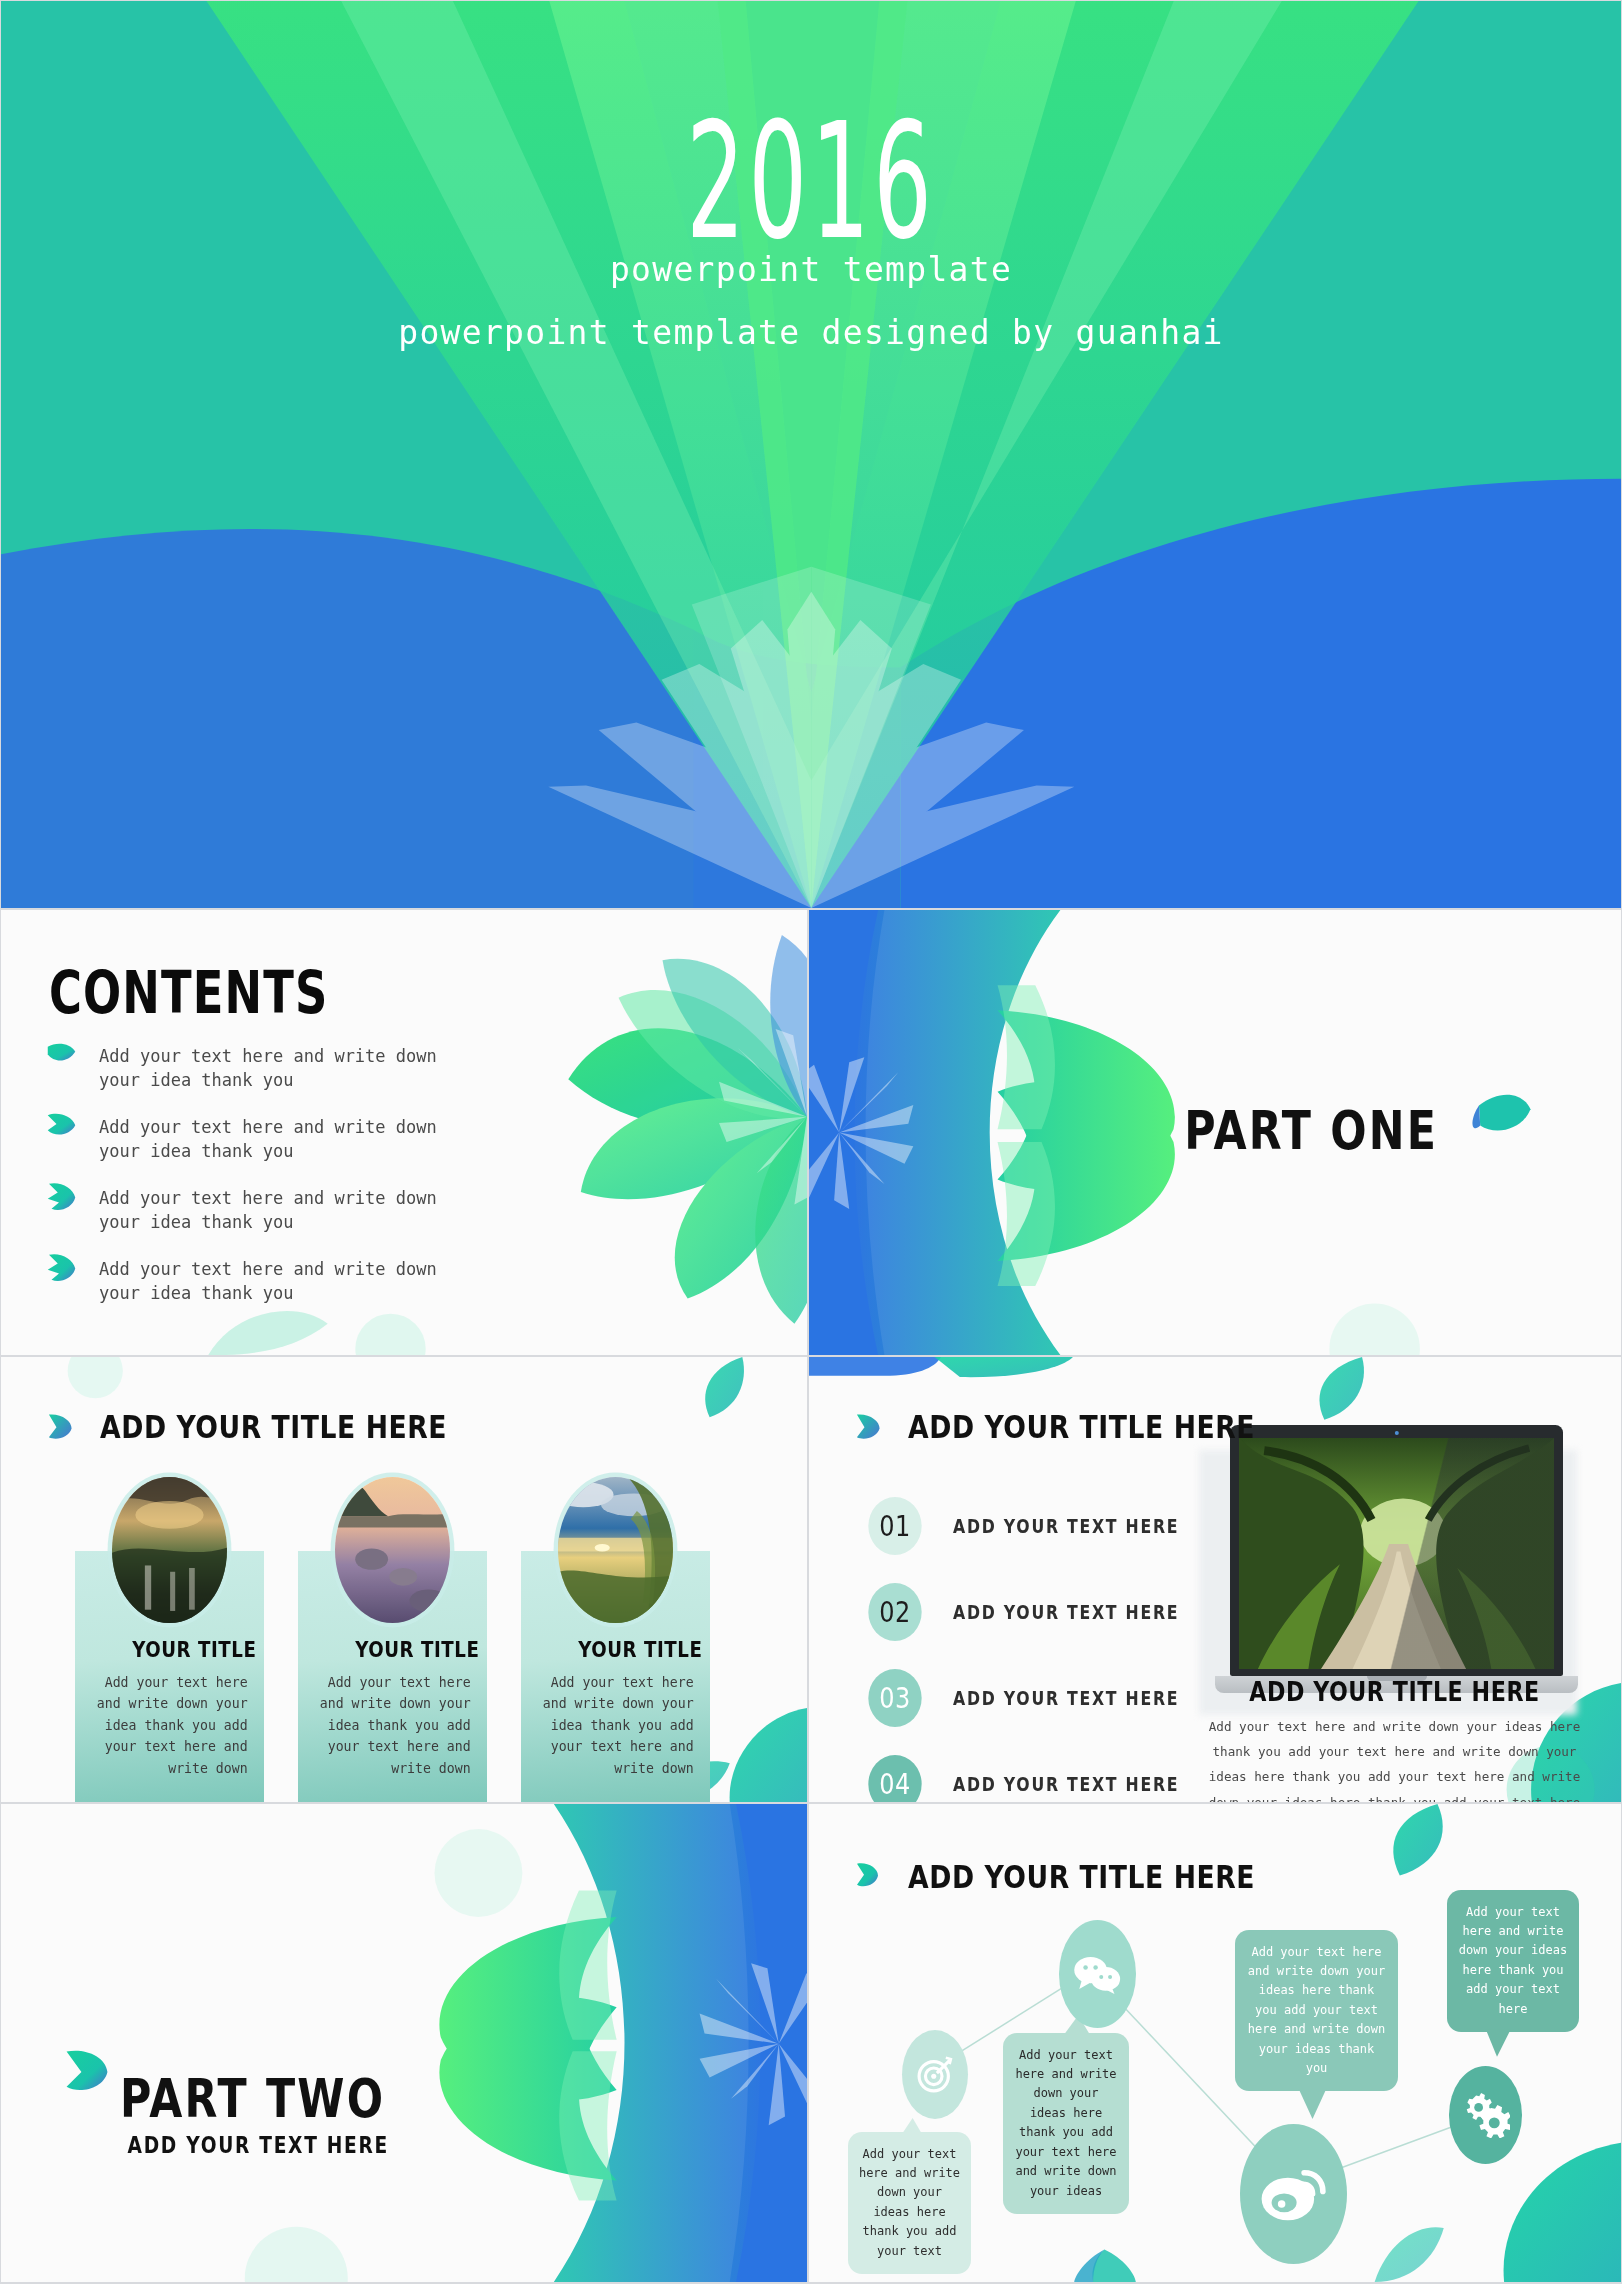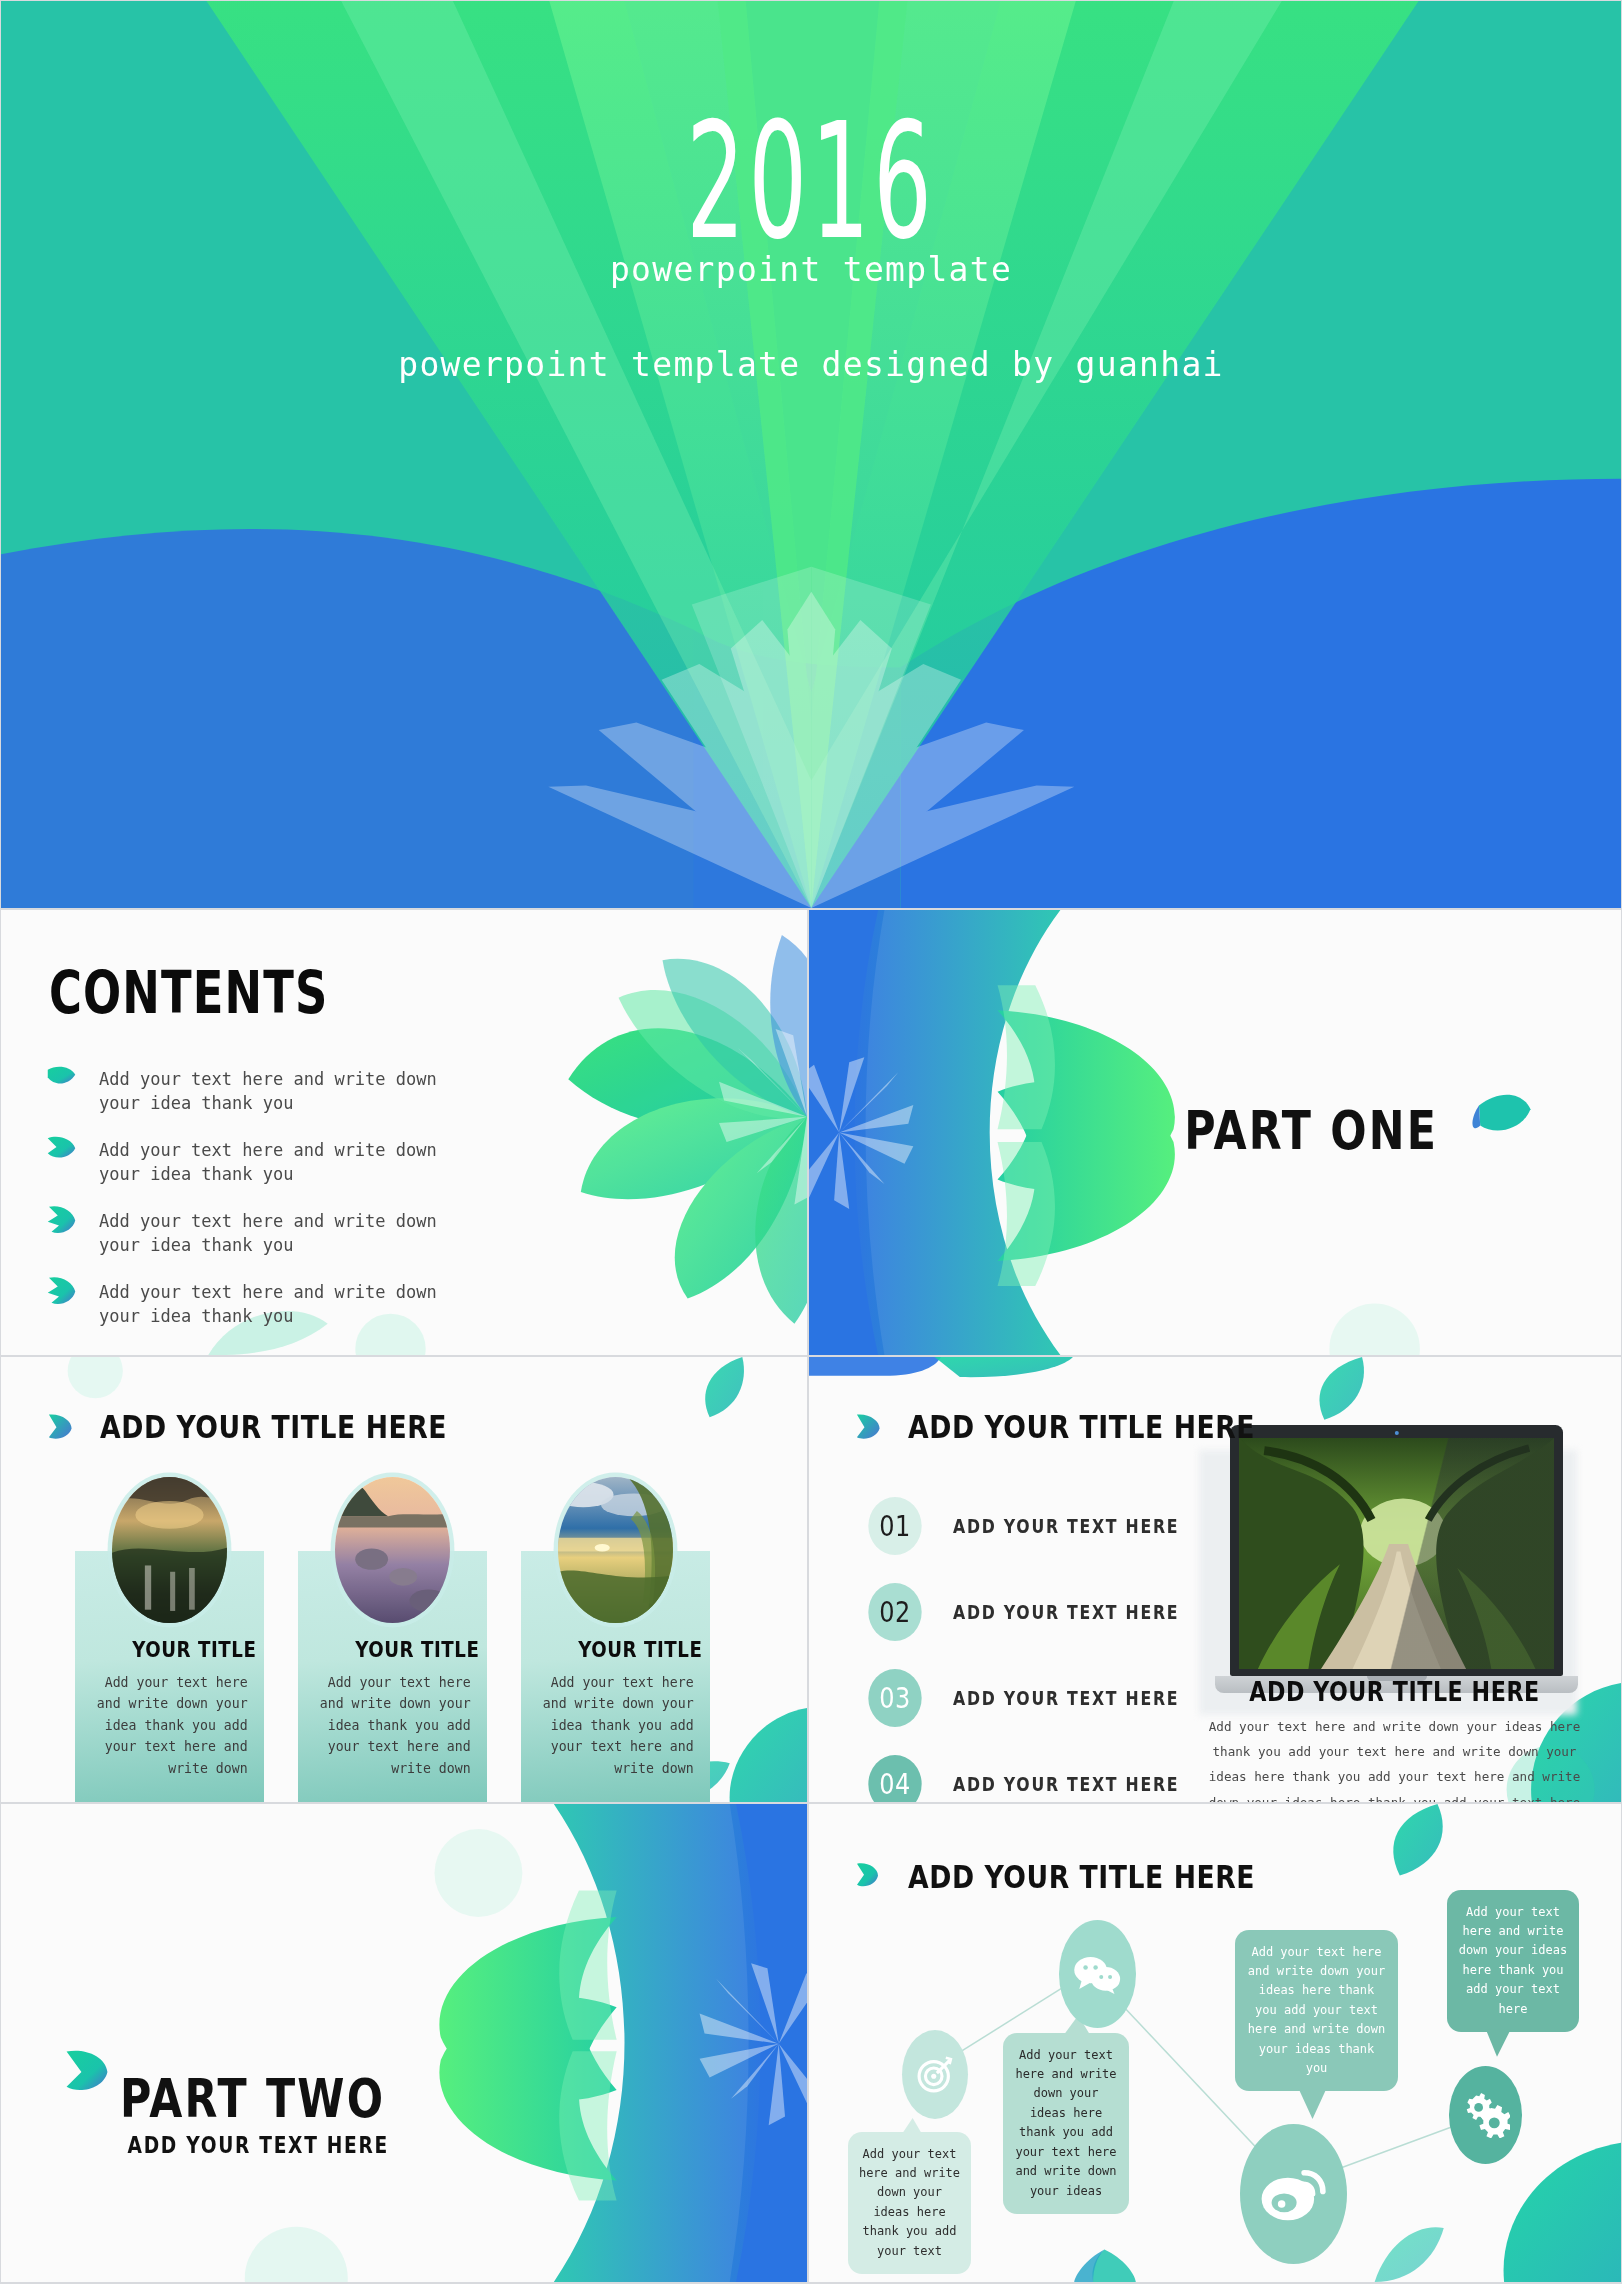--- a/index.html
+++ b/index.html
@@ -36,41 +36,41 @@
     font-family:"DejaVu Sans Condensed","Liberation Sans",sans-serif;
     font-size:131px; line-height:0.92; color:#ffffff;
     letter-spacing:5px; font-weight:400;
     transform:scaleX(0.78) scaleY(1.22); transform-origin:center top;
   }
   .tl-sub1{
     font-family:"DejaVu Sans Mono","Liberation Mono",monospace;
     font-size:33px; color:#fff; letter-spacing:1.3px;
   }
   .tl-sub2{
-    margin-top:36px;
+    margin-top:4px;
     font-family:"DejaVu Sans Mono","Liberation Mono",monospace;
     font-size:33px; color:#fff; letter-spacing:1.3px;
   }
 
   
   .sec-head{ position:absolute; display:flex; align-items:center; gap:16.4px; z-index:9;}
   .sec-head .txt{
     font-family:"DejaVu Sans Condensed","Liberation Sans",sans-serif;
     font-weight:700; font-size:31.5px; color:#111; letter-spacing:0.6px;
     transform:scaleX(0.94);
   }
 
   
   .contents-title{
     position:absolute; left:48px; top:49px;
     font-family:"DejaVu Sans Condensed","Liberation Sans",sans-serif;
     font-weight:700; font-size:58px; color:#0b0b0b; letter-spacing:1.3px;
     transform:scaleX(0.86); transform-origin:left center; z-index:9;
   }
-  .contents-list{ position:absolute; left:43px; top:151px; z-index:9; }
+  .contents-list{ position:absolute; left:43px; top:128px; z-index:9; }
   .c-item{ display:flex; align-items:flex-start; gap:20px; height:71px; }
   .c-item .lbl{
     font-family:"DejaVu Sans Mono","Liberation Mono",monospace;
     font-size:17px; line-height:1.42; color:#4a4a4a; padding-top:6.3px; white-space:pre-line;
   }
 
   
   .part-word{
     position:absolute; z-index:9;
     font-family:"DejaVu Sans Condensed","Liberation Sans",sans-serif;

